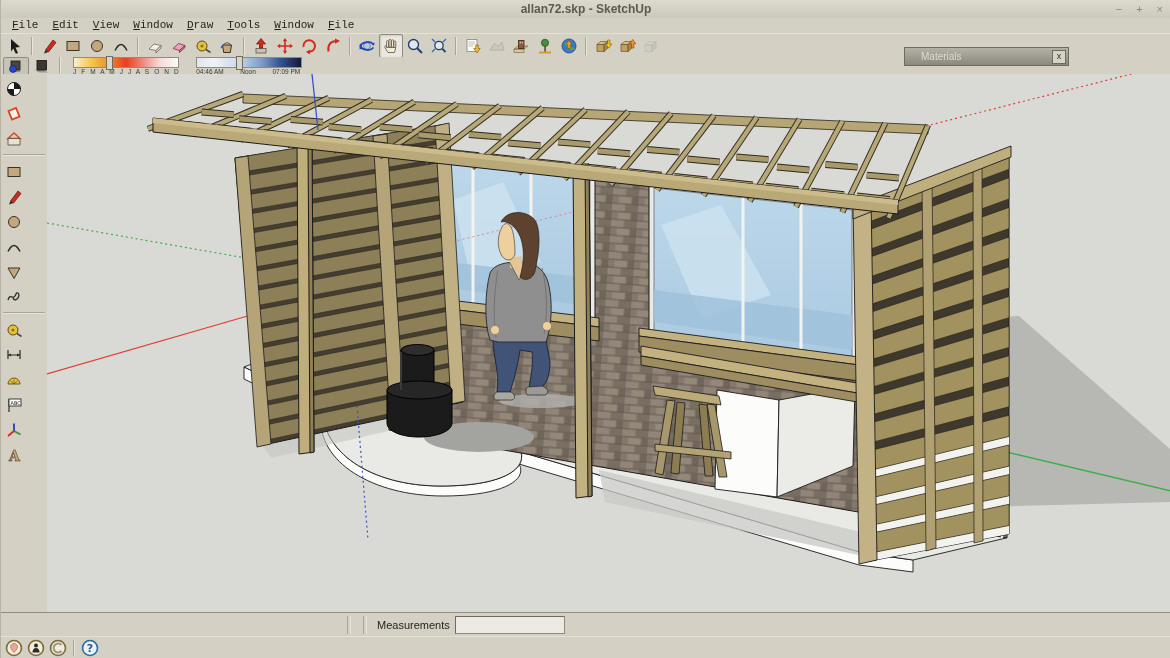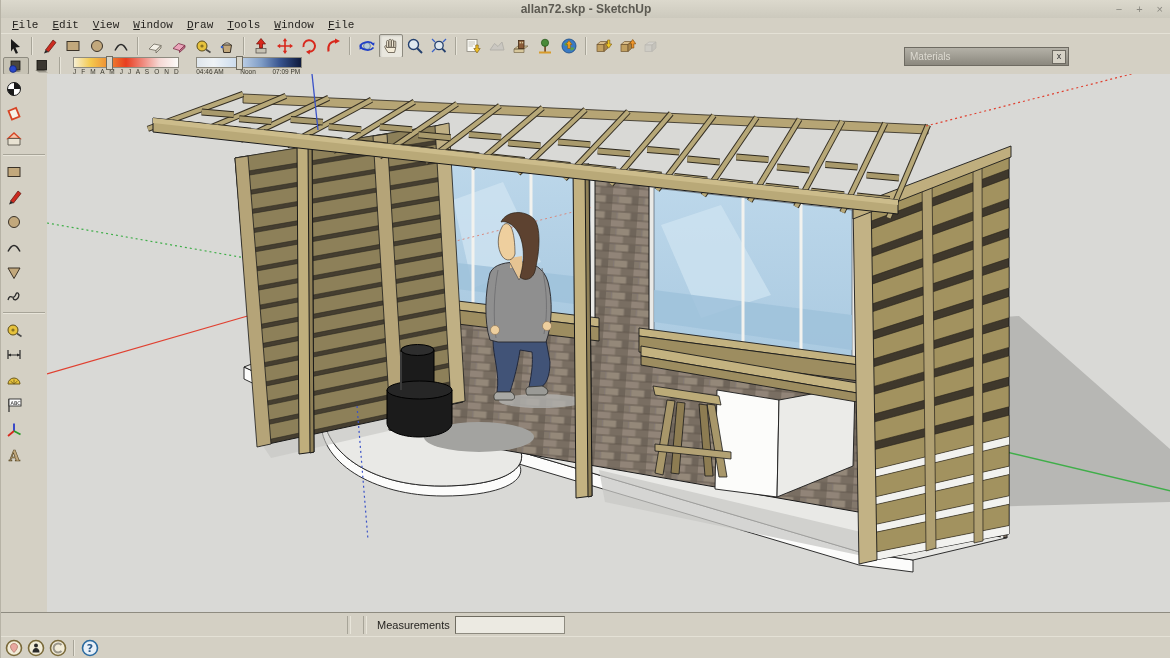--- a/index.html
+++ b/index.html
@@ -35,21 +35,21 @@
   .slider-track{position:relative;width:104px;height:9px;border:1px solid #8e8b80;background:#fff;}
   .slider-thumb{position:absolute;top:-2px;width:5px;height:12px;background:#d8d5c9;border:1px solid #6e6b60;}
   .slider-labels{font-size:6.5px;color:#3a382f;letter-spacing:1.6px;white-space:nowrap;line-height:7px;}
   .slider-labels2{display:flex;justify-content:space-between;font-size:6.5px;color:#3a382f;line-height:7px;width:104px;letter-spacing:0;}
   .grad-date{background:linear-gradient(90deg,#f6efd2 0%,#f4c94e 16%,#ef9033 32%,#e83e20 50%,#ef887c 66%,#f6d8d4 82%,#fbfbf8 100%);}
   .grad-time{background:linear-gradient(90deg,#dfe6ec 0%,#eff3f6 16%,#ccdcee 38%,#7e9cc6 62%,#37538e 80%,#0e1a3c 100%);}
 
   
   .materials{position:absolute;left:903px;top:47px;width:163px;height:17px;
     background:linear-gradient(#b4b1a7,#8b887e);border:1px solid #6e6b62;display:flex;align-items:center;z-index:50;}
-  .materials .mtitle{flex:1;font-size:10px;color:#dedbd2;padding-left:5px;}
+  .materials .mtitle{flex:1;font-size:10px;color:#dedbd2;padding-left:16px;}
   .materials .mclose{width:12px;height:12px;margin-right:2px;background:#d7d3c7;border:1px solid #6e6b62;
     font-size:9px;line-height:11px;text-align:center;color:#333;}
 
   
   .palette{position:absolute;left:0;top:74px;width:46px;height:538px;background:#d4d0c4;
     border-right:1px solid #8e8b80;}
   .pal-grid{display:flex;flex-wrap:wrap;width:46px;padding-top:2px;}
   .pal-btn{width:21px;height:21px;margin:1px 0 1px 1px;display:flex;align-items:center;justify-content:center;
     border:1px solid transparent;border-radius:2px;}
   .pal-sep{width:42px;height:1px;background:#a7a498;border-bottom:1px solid #e8e5da;margin:3px 2px;}

